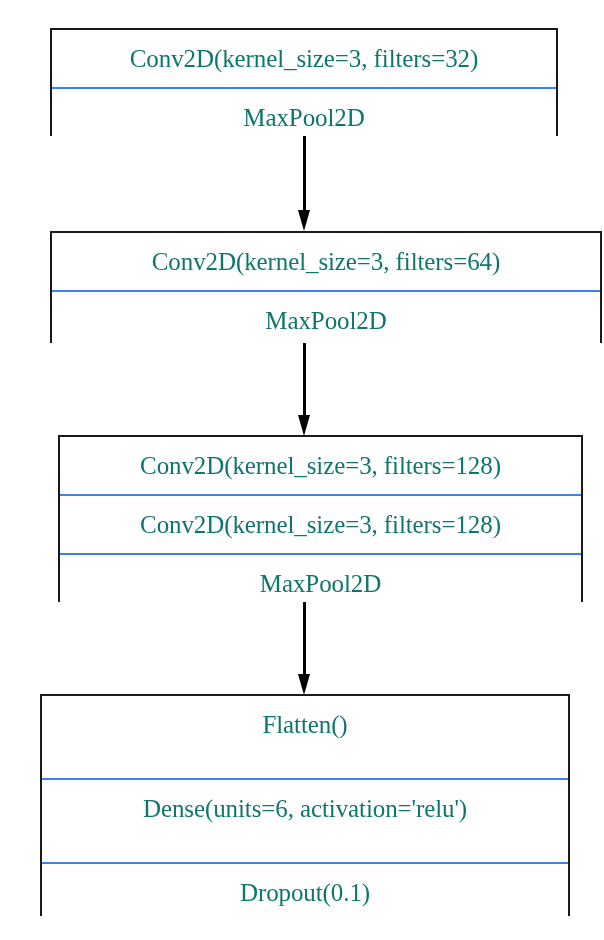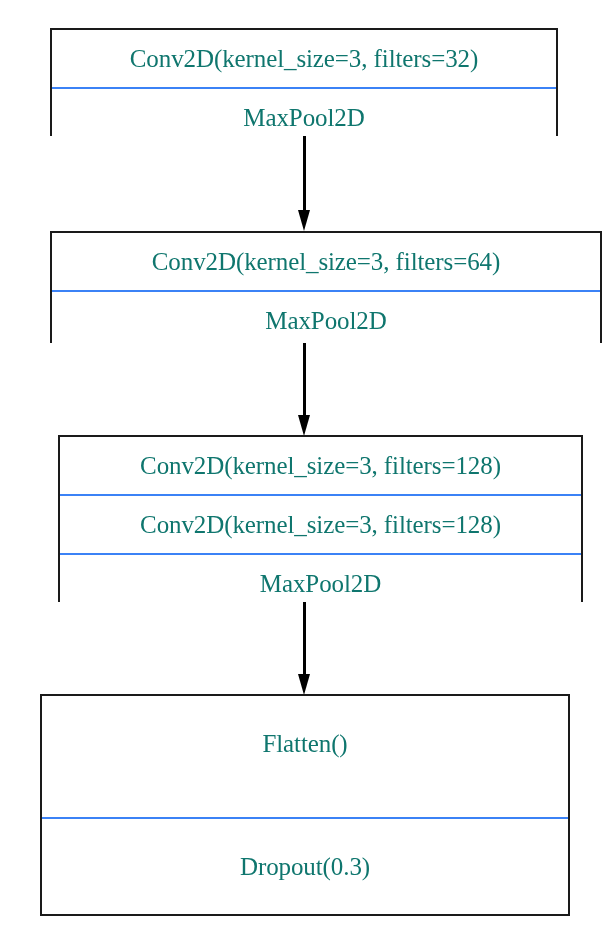--- a/index.html
+++ b/index.html
@@ -97,16 +97,17 @@
     <div class="node-row">MaxPool2D</div>
   </div>
 
   <div class="edge" style="left:303px; top:602px; width:3px; height:93px;">
     <div class="edge-line" style="height:72px;"></div>
     <div class="edge-head" style="top:72px;"></div>
   </div>
 
   <div class="node" style="left:40px; top:694px; width:530px; height:222px;gap:25px;">
     <div class="node-row">Flatten()</div>
-    <div class="node-row">Dropout(0.3)</div>
+    <div class="node-row">Dense(units=6, activation='relu')</div>
+    <div class="node-row">Dropout(0.1)</div>
   </div>
 
 </div>
 
 </body></html>

